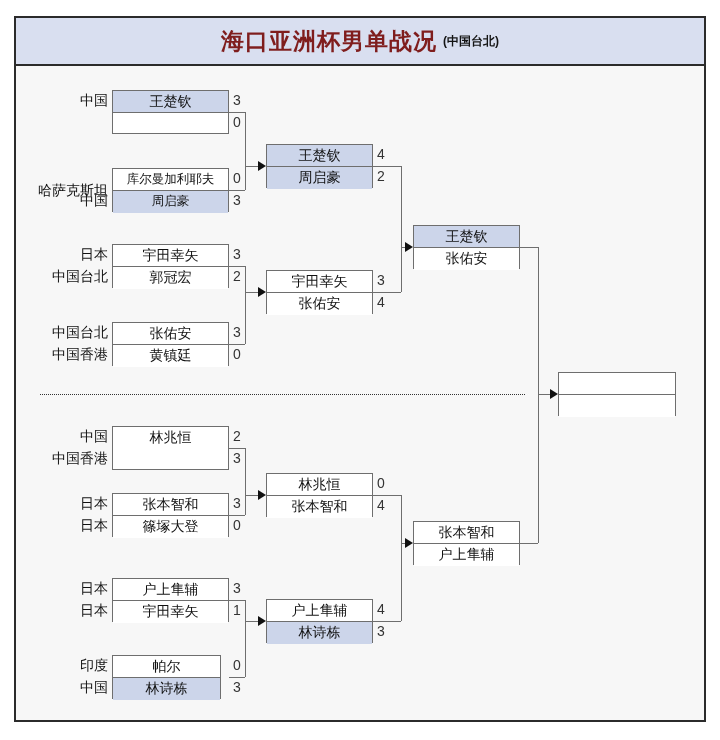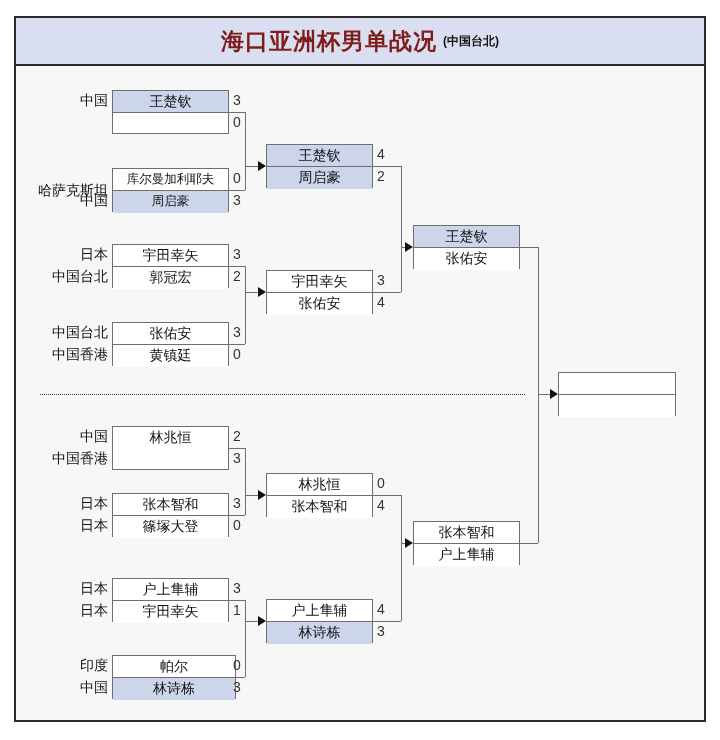--- a/index.html
+++ b/index.html
@@ -95,21 +95,21 @@
       <div class="country" style="left: 20px; width: 88px; top: 493px;">日本</div>
       <div class="country" style="left: 20px; width: 88px; top: 515px;">日本</div>
       <div class="box" style="left: 112px; top: 578px; width: 117px; height: 44px;">
         <div class="row top">户上隼辅</div>
         <div class="row">宇田幸矢</div>
       </div>
       <div class="score" style="left: 233px; top: 578px;">3</div>
       <div class="score" style="left: 233px; top: 600px;">1</div>
       <div class="country" style="left: 20px; width: 88px; top: 578px;">日本</div>
       <div class="country" style="left: 20px; width: 88px; top: 600px;">日本</div>
-      <div class="box" style="left: 112px; top: 655px; width: 124px; height: 44px;">
+      <div class="box" style="left: 112px; top: 655px; width: 109px; height: 44px;">
         <div class="row top">帕尔</div>
         <div class="row win">林诗栋</div>
       </div>
       <div class="score" style="left: 233px; top: 655px;">0</div>
       <div class="score" style="left: 233px; top: 677px;">3</div>
       <div class="country" style="left: 20px; width: 88px; top: 655px;">印度</div>
       <div class="country" style="left: 20px; width: 88px; top: 677px;">中国</div>
       <div class="box" style="left: 266px; top: 144px; width: 107px; height: 44px;">
         <div class="row top win">王楚钦</div>
         <div class="row win">周启豪</div>

